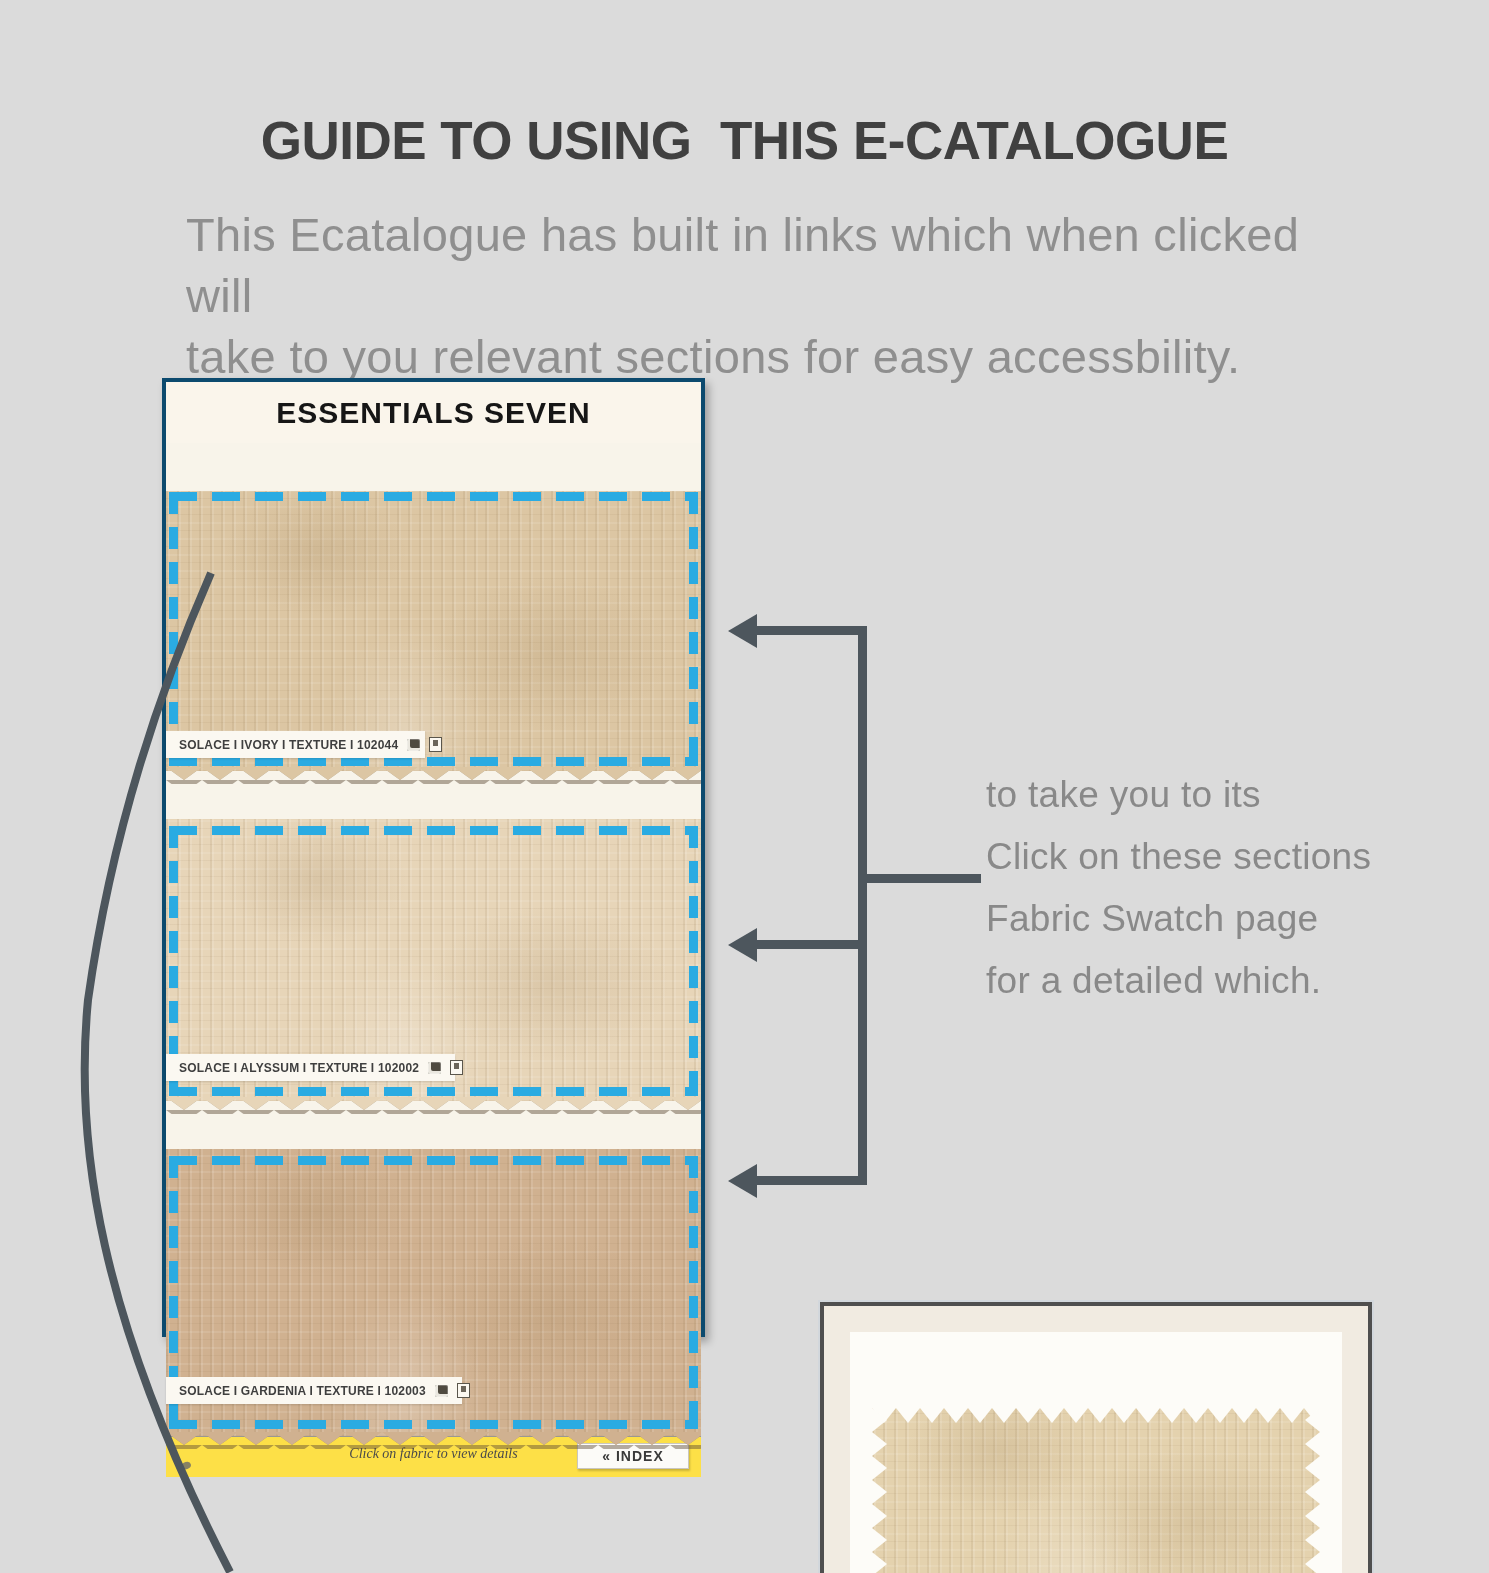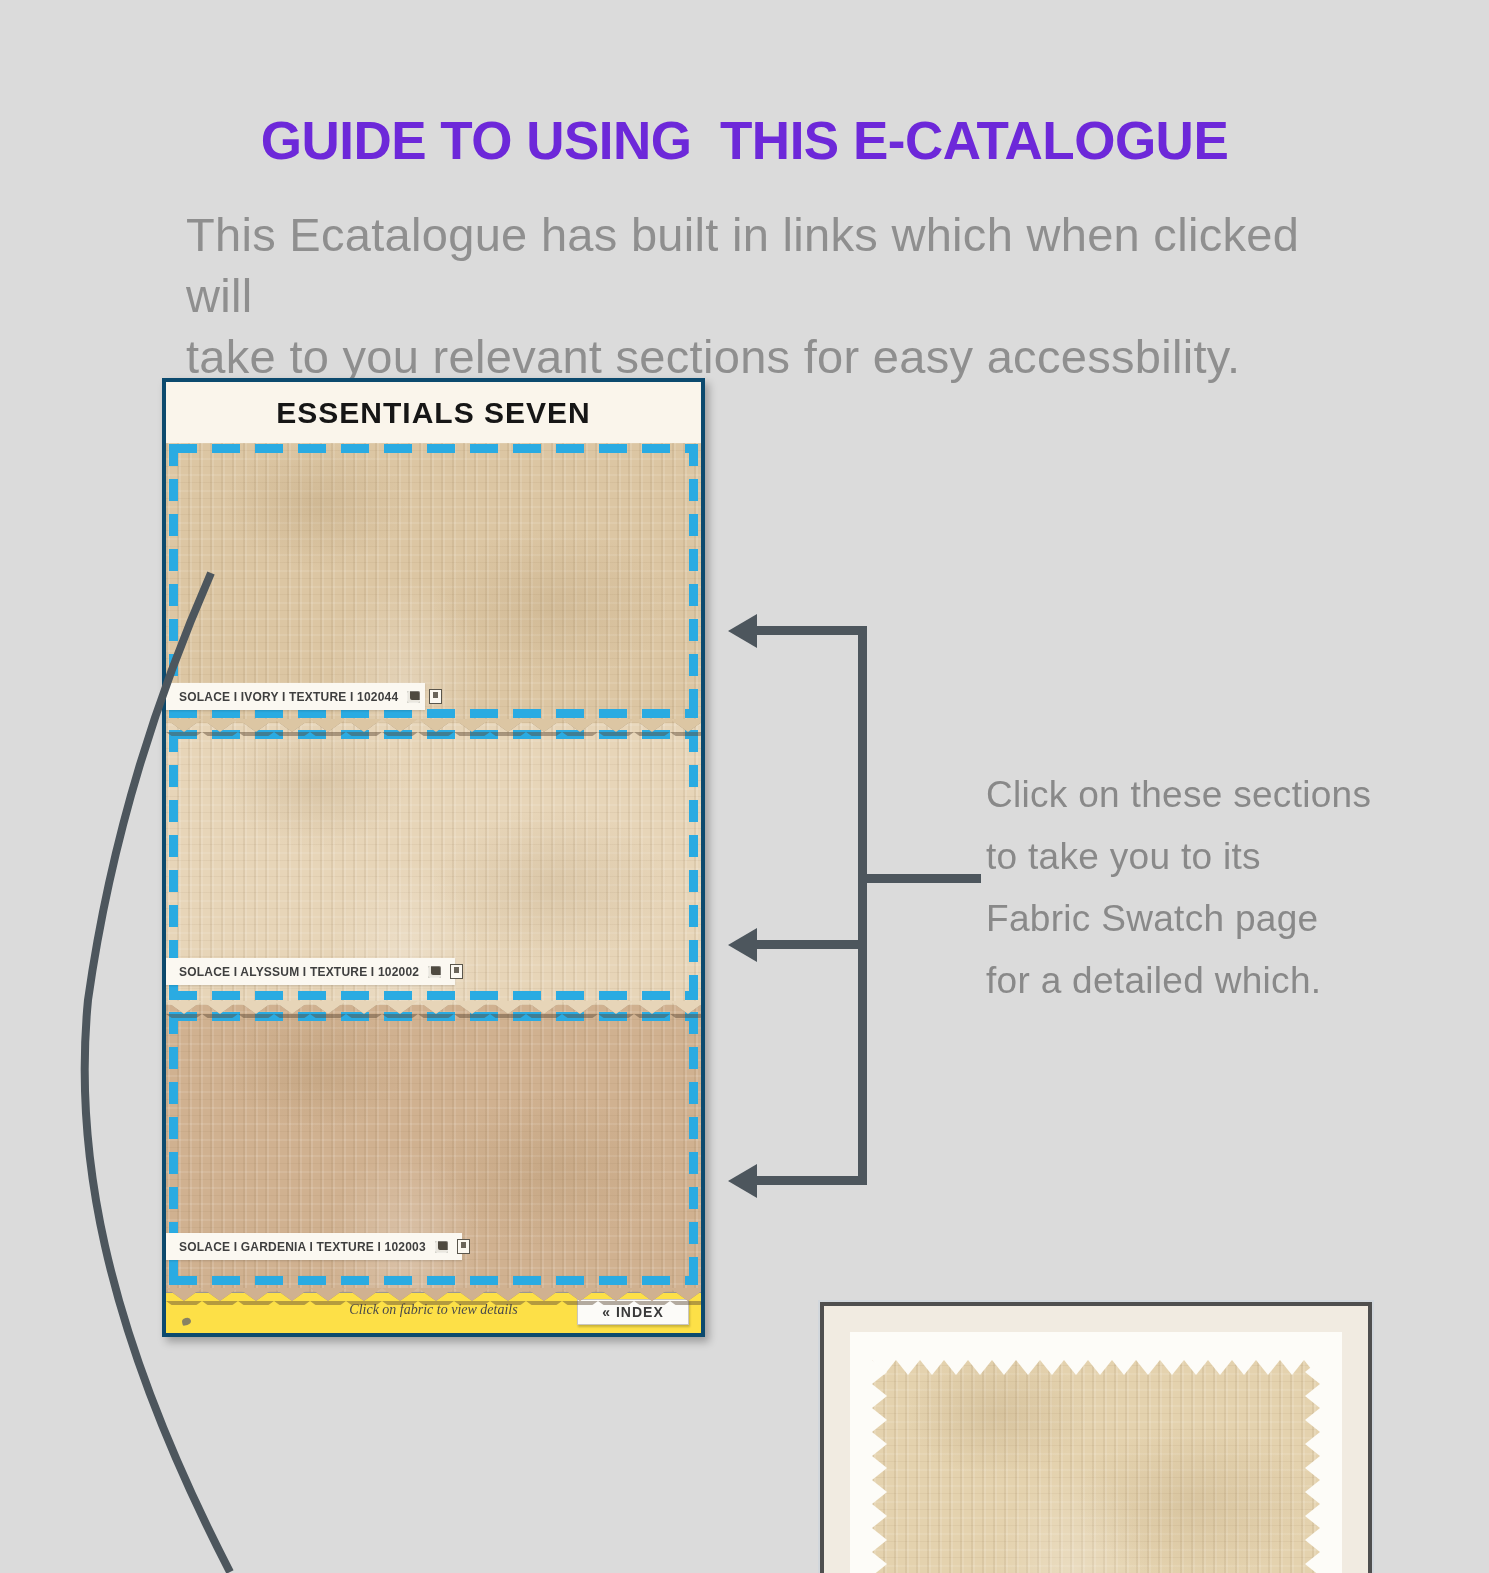--- a/index.html
+++ b/index.html
@@ -3,21 +3,21 @@
 <meta charset="utf-8">
 <style>
   html,body{margin:0;padding:0;}
   body{
     width:1489px;height:1573px;position:relative;overflow:hidden;
     background:#dbdbdb;font-family:"Liberation Sans",sans-serif;
   }
   
   .page-title{
     position:absolute;left:0;top:110px;width:1489px;text-align:center;
-    font-size:53px;font-weight:800;color:#6d28d9;letter-spacing:-0.5px;white-space:pre;
+    font-size:53px;font-weight:800;color:#404040;letter-spacing:-0.5px;white-space:pre;
   }
   .subtitle{
     position:absolute;left:186px;top:204px;width:1160px;
     font-size:47px;color:#8f8f8f;line-height:61px;letter-spacing:0.3px;
   }
   
   .catalogue-card{
     position:absolute;left:162px;top:378px;width:535px;height:951px;
     border:4px solid #0c4a6e;background:#f8f4ea;z-index:1;
     box-shadow:4px 5px 8px rgba(0,0,0,0.28);
@@ -30,20 +30,21 @@
   .sw1{height:280px;z-index:3;}
   .sw2{height:282px;z-index:2;}
   .sw3{height:287px;z-index:1;}
   .fabric{
     background-image:
       radial-gradient(ellipse 130px 90px at 28% 22%, rgba(146,116,74,0.16), transparent 70%),
       radial-gradient(ellipse 170px 110px at 72% 58%, rgba(146,116,74,0.14), transparent 70%),
       radial-gradient(ellipse 110px 150px at 45% 85%, rgba(255,255,255,0.22), transparent 70%),
       repeating-linear-gradient(90deg, rgba(125,98,60,0.10) 0 2px, rgba(255,255,255,0.12) 2px 4px, transparent 4px 11px),
       repeating-linear-gradient(0deg, rgba(125,98,60,0.07) 0 1px, transparent 1px 7px, rgba(255,255,255,0.10) 7px 9px, transparent 9px 16px);
+    margin-top: 48px;
   }
   .f1{background-color:#dcc6a3;}
   .f2{background-color:#e7d5b8;}
   .f3{background-color:#d0b190;}
   .f-detail{background-color:#e4d2ae;}
   
   .dash{
     position:absolute;pointer-events:none;z-index:4;
     background-image:
       repeating-linear-gradient(90deg,#2aabe2 0 28px,transparent 28px 43px),
@@ -193,22 +194,22 @@
   </div>
 
   <div class="card-footer">
     <span class="footer-mark"></span>
     <div class="footer-hint">Click on fabric to view details</div>
     <div class="index-button">« INDEX</div>
   </div>
 </div>
 
 <div class="annotation">
+  <div>to take you to its</div>
   <div>Click on these sections</div>
-  <div>to take you to its</div>
   <div>Fabric Swatch page</div>
   <div>for a detailed which.</div>
 </div>
 
 <div class="detail-card">
   <div class="detail-inner">
     <div class="detail-fabric fabric f-detail">
       <svg class="dz dz-top" preserveAspectRatio="none" aria-hidden="true">
           <rect width="100%" height="15" fill="url(#zzwD)"></rect>
         </svg>

